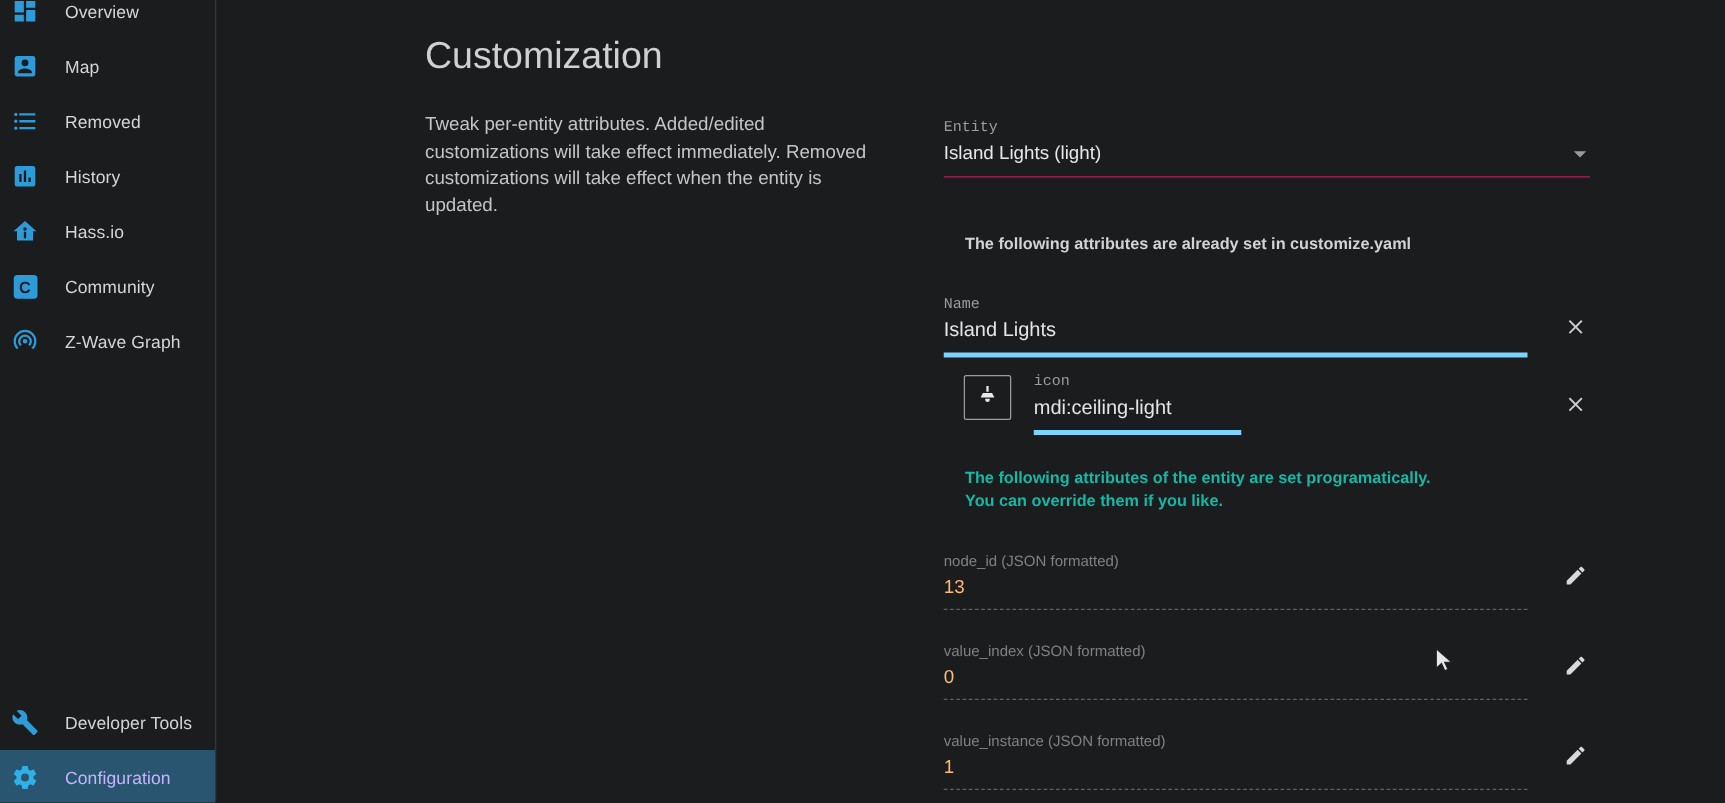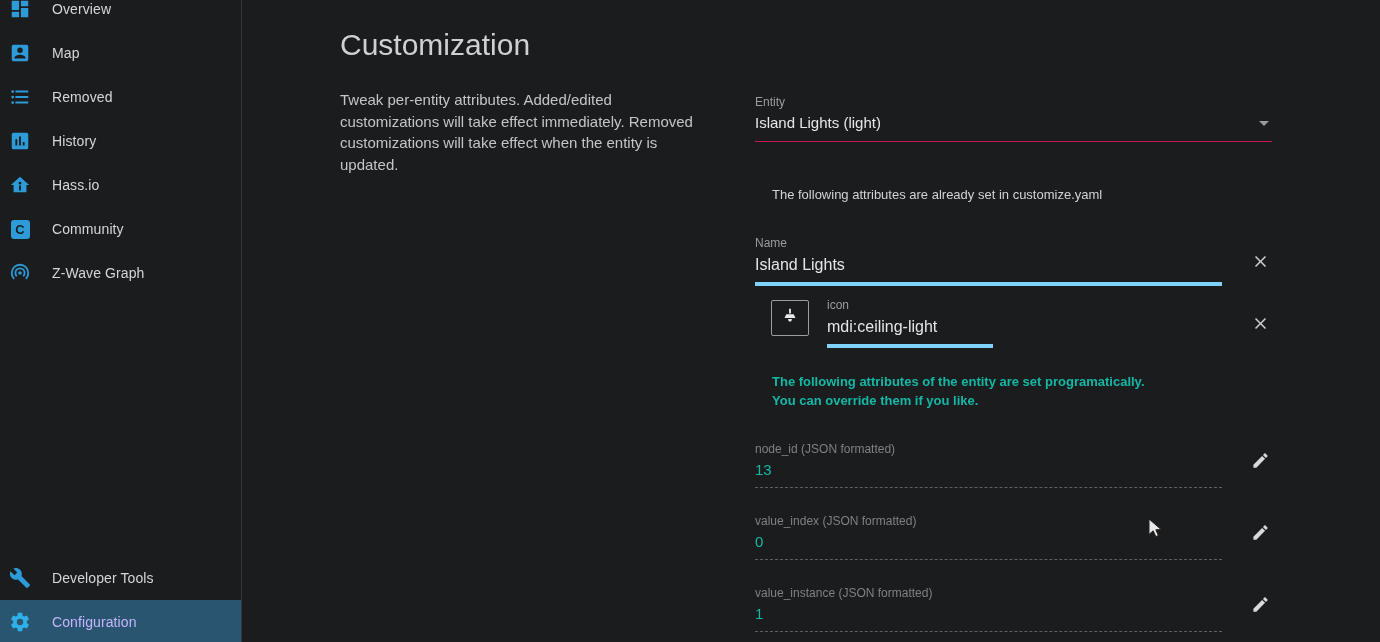--- a/index.html
+++ b/index.html
@@ -9,21 +9,21 @@
     background:#1b1c1e;
     font-family:"Liberation Sans", sans-serif;
     color:#e0e0e0;
     overflow:hidden;
     position:relative;
   }
 
   
   .sidebar {
     position:absolute; left:0; top:0;
-    width:242px; height:642px;
+    width:173px; height:642px;
     border-right:1px solid #333638;
   }
   .nav-top { position:absolute; top:-13px; left:0; right:0; }
   .nav-bottom { position:absolute; bottom:-2px; left:0; right:0; }
   .nav-item {
     display:flex; align-items:center;
     height:44px; padding-left:8px;
     cursor:pointer;
   }
   .nav-item.active { background:#2a5570; }
@@ -45,36 +45,36 @@
     font-size:30px; font-weight:400; color:#cfd0d1;
   }
   .page-desc {
     position:absolute; left:340px; top:74px; width:358px;
     font-size:15px; line-height:21.5px; color:#c3c5c6;
   }
 
   
   .form { position:absolute; left:755px; top:95px; width:517px; }
 
-  .f-label { font-size:12px; color:#9a9c9e; line-height:14px; }
+  .f-label { font-size:12px; color:#9a9c9e; line-height:14px;font-family:Liberation Mono, monospace; }
   .entity-field { position:relative; cursor:pointer; }
   .entity-value {
     font-size:15px; color:#e6e7e8; margin-top:4px;
     padding-bottom:9px; border-bottom:1px solid #be185d; line-height:19px;
   }
   .dropdown-arrow {
     position:absolute; right:3px; top:26px;
     width:0; height:0;
     border-left:5px solid transparent; border-right:5px solid transparent;
     border-top:5px solid #9a9a9a;
   }
 
   .yaml-header {
     margin-top:45px; padding-left:17px;
-    font-size:13px; font-weight:normal; color:#d2d3d4; line-height:15px;
+    font-size:13px; font-weight:bold; color:#d2d3d4; line-height:15px;
   }
 
   .attr-row { position:relative; margin-top:34px; }
   .attr-field { width:467px; }
   .attr-value {
     font-size:16px; color:#e4e5e6; margin-top:5px;
     padding-bottom:8px; border-bottom:4px solid #7dd3fc; line-height:19px;
   }
   .icon-row { margin-top:12px; display:flex; align-items:flex-start; }
   .icon-preview {
@@ -94,21 +94,21 @@
 
   .prog-header {
     margin-top:25px; padding-left:17px;
     font-size:13px; font-weight:bold; color:#14b8a6; line-height:18.5px;
   }
 
   .prog-row { position:relative; margin-top:26px; }
   .prog-row.first { margin-top:32px; }
   .prog-label { font-size:12px; color:#7e8082; line-height:14px; }
   .prog-value {
-    font-size:15px; color:#14b8a6; margin-top:4px;
+    font-size:15px; color:#fdba74; margin-top:4px;
     padding-bottom:8px; border-bottom:1px dashed #5f5f5f;
     line-height:19px; width:467px;
   }
   .pencil-pos { top:6px; }
 
   .cursor { position:absolute; left:1148px; top:518px; width:17px; height:22px; }
 </style>
 </head>
 <body>
 

